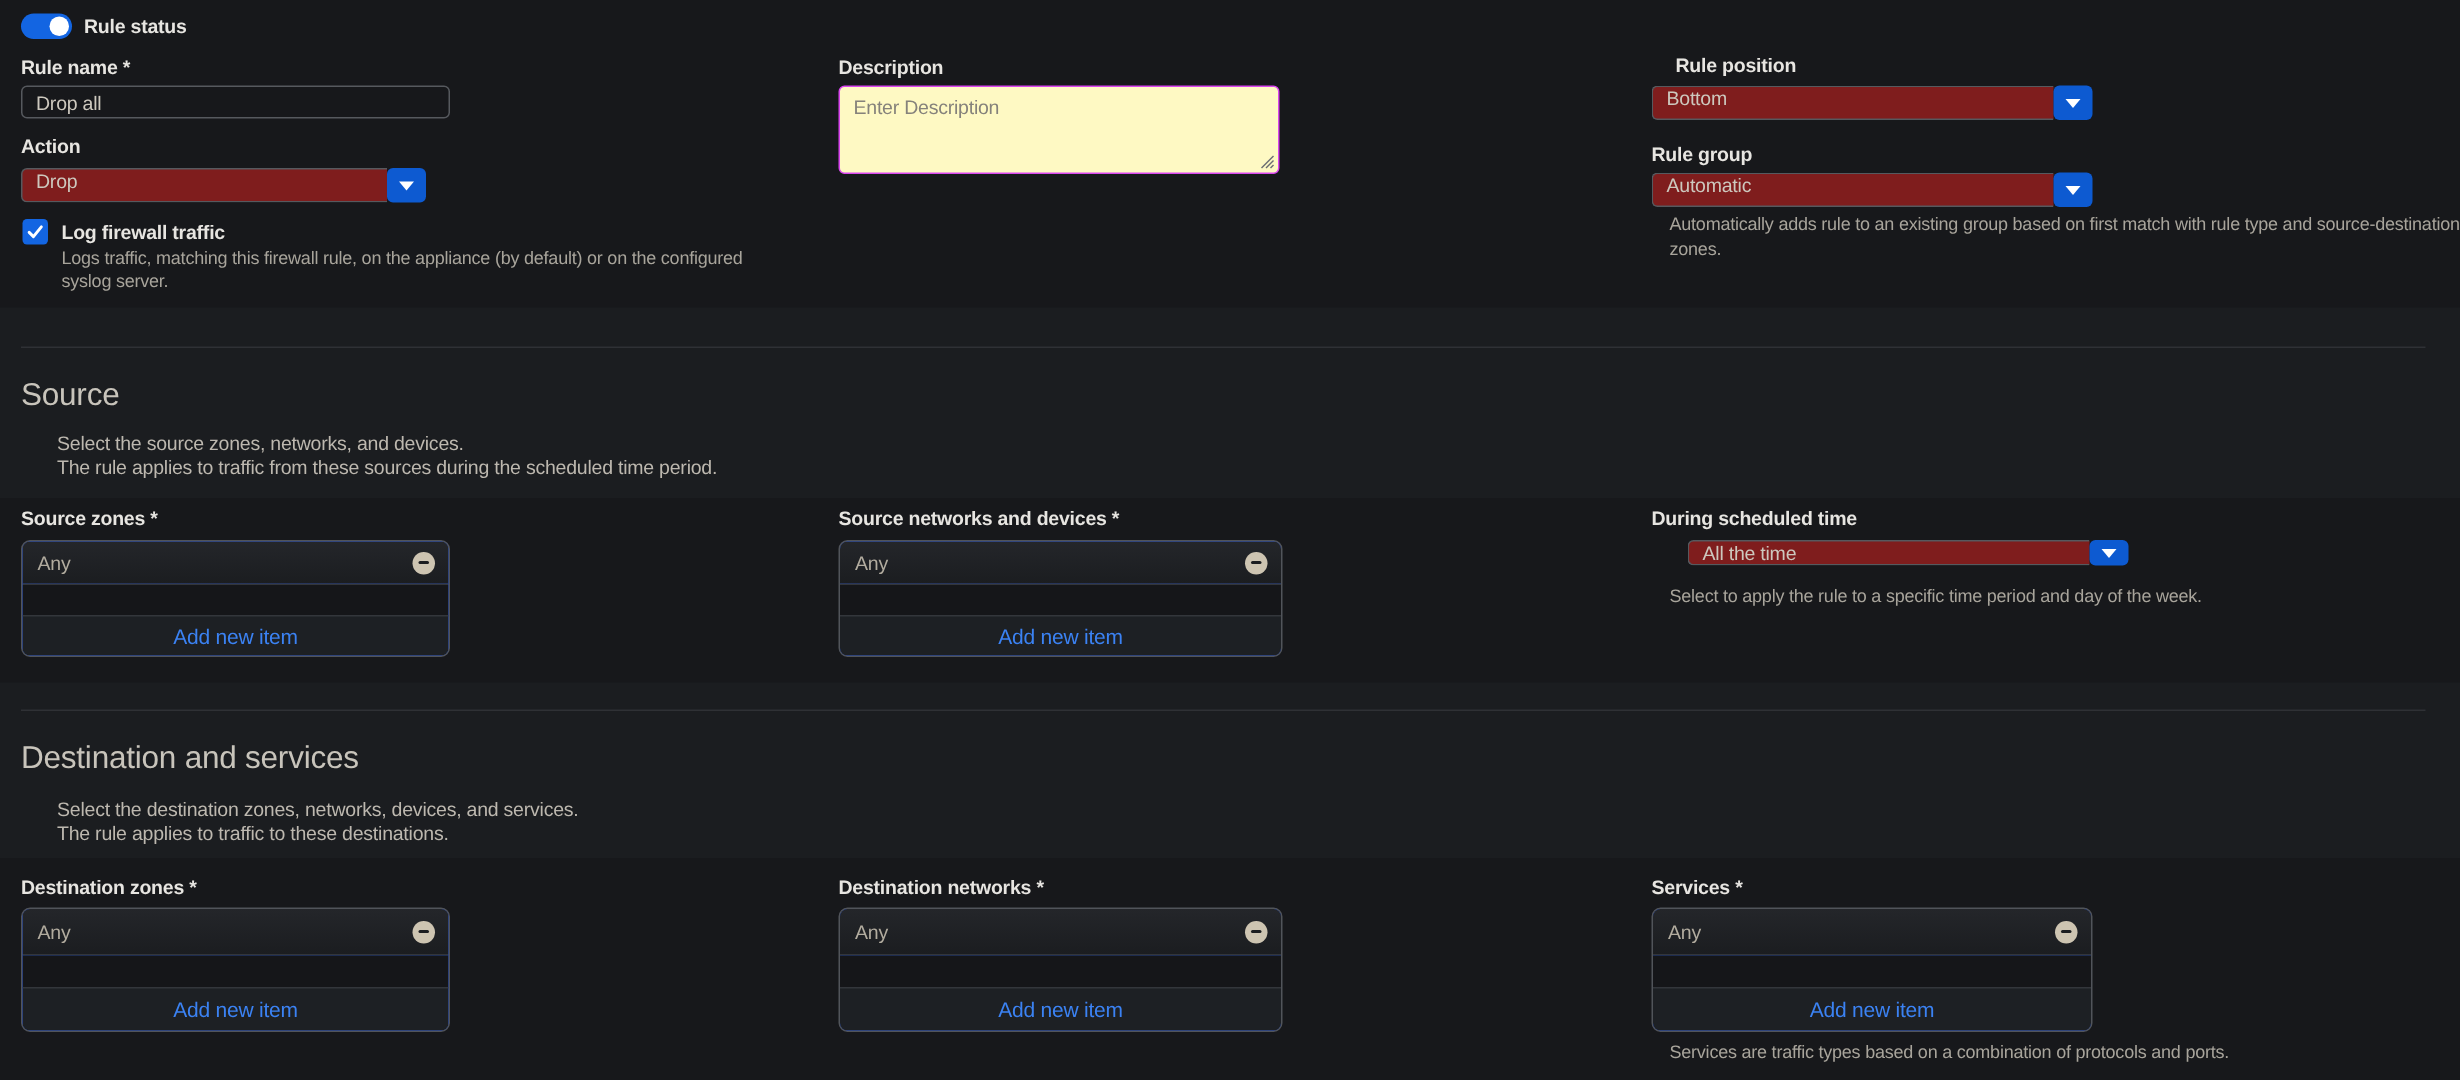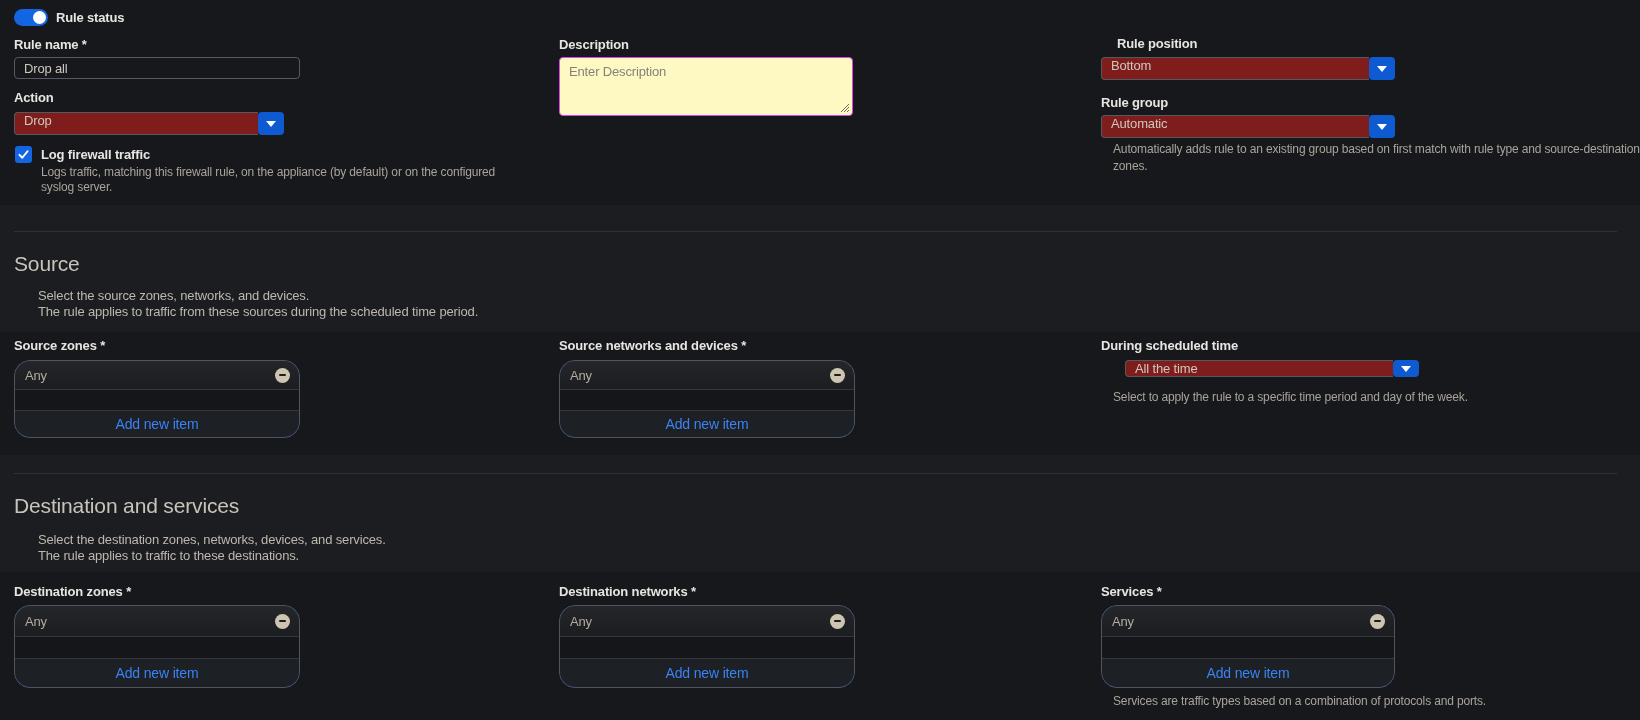--- a/index.html
+++ b/index.html
@@ -55,21 +55,21 @@
     border-radius:50%; background:#ffffff;
   }
 
   .checkbox {
     position:absolute; width:17px; height:17px; border-radius:3px;
     background:#1365e2; display:flex; align-items:center; justify-content:center;
     cursor:pointer;
   }
 
   .listbox {
-    position:absolute; border:1px solid #51545a; border-radius:16px;
+    position:absolute; border:1px solid #51545a; border-radius:6px;
     background:#1d4ed8; display:flex; flex-direction:column; overflow:hidden;justify-content:center;
   }
   .lb-item {
     height:29px; flex:0 0 auto; display:flex; align-items:center;
     padding:0 9px 0 10px; background:linear-gradient(#24262a,#1b1d20);
     border-bottom:1px solid #33363b; cursor:default;
   }
   .lb-item-text { flex:1; font-size:13px; color:#b2ac9f; }
   .minus-icon {
     width:15px; height:15px; border-radius:50%; background:#cdc4b1;

